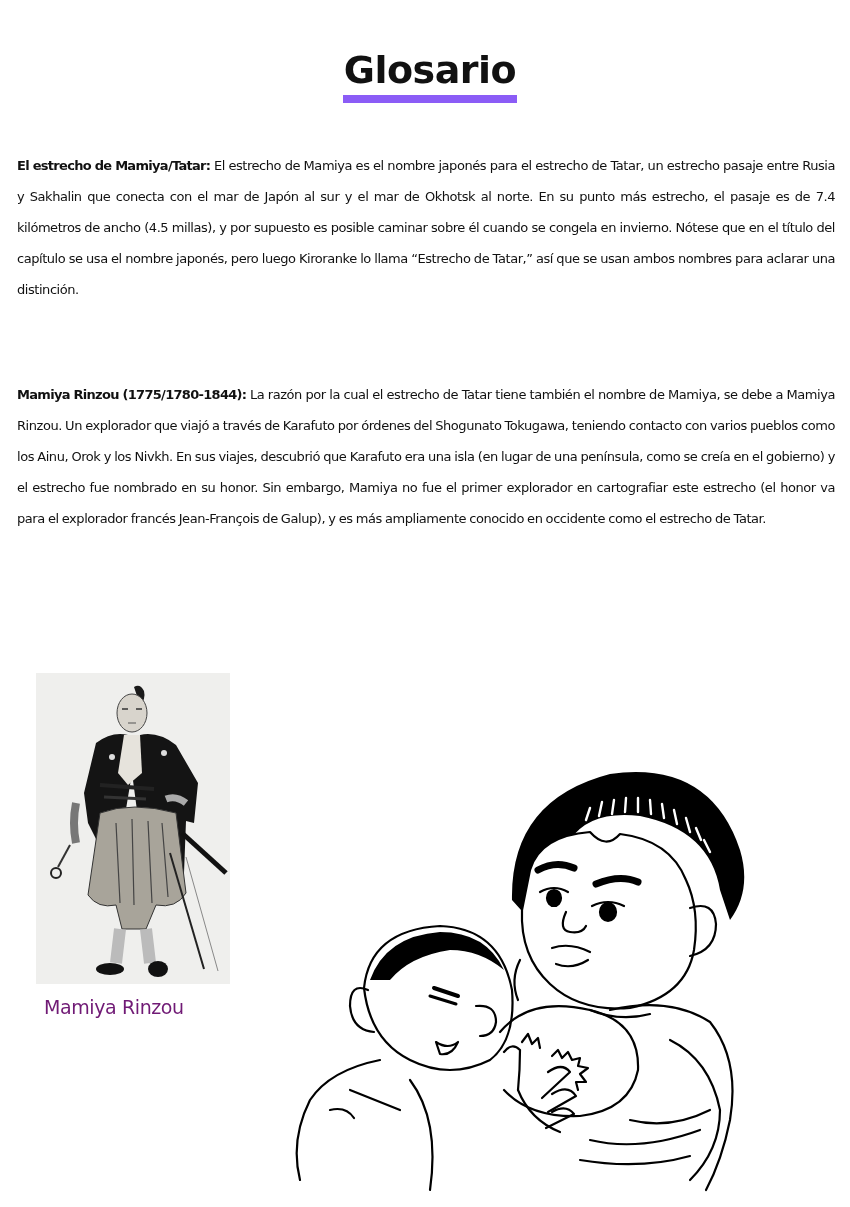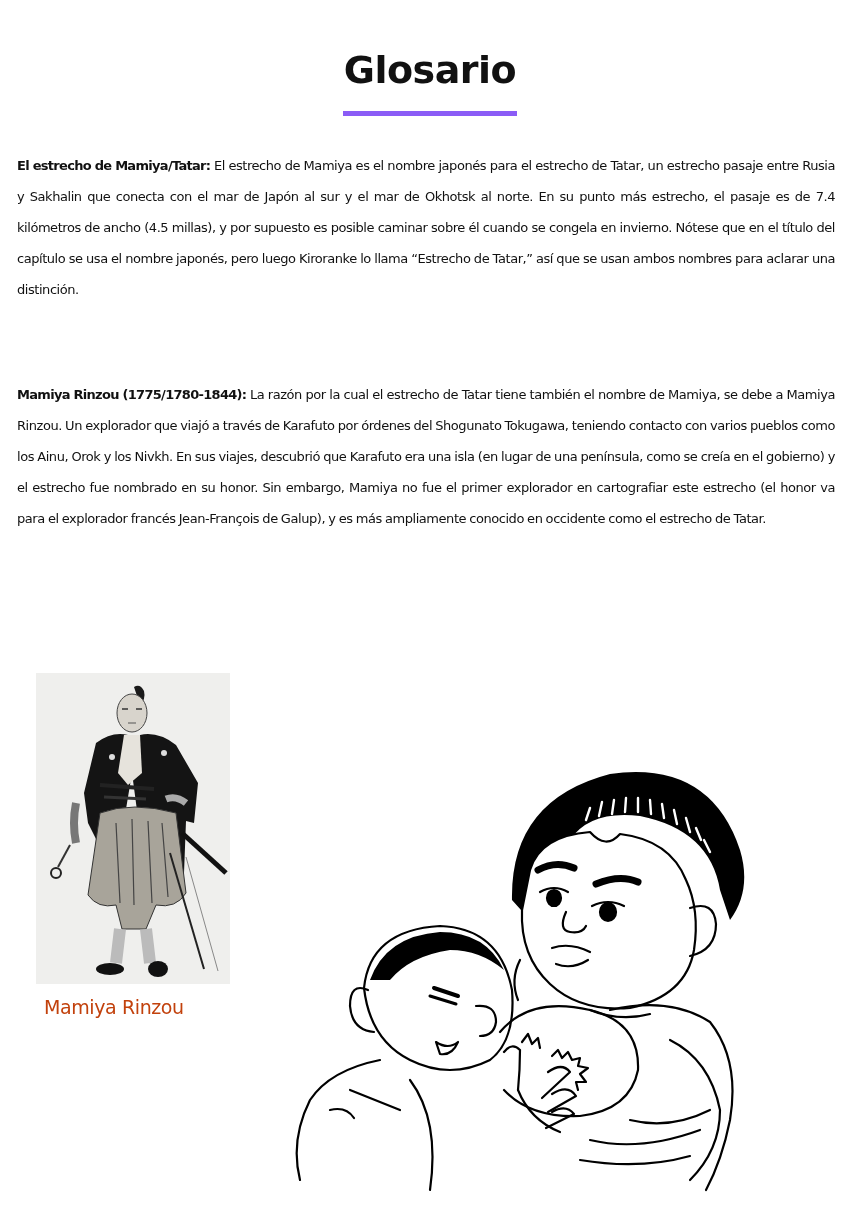--- a/index.html
+++ b/index.html
@@ -22,23 +22,23 @@
       width: 860px;
       text-align: center;
       font-family: "DejaVu Sans", sans-serif;
       font-weight: bold;
       font-size: 38px;
       line-height: 52px;
       letter-spacing: -0.5px;
     }
     .title span {
       display: inline-block;
-      border-bottom: 5px solid #8b5cf6;
+      border-bottom: 8px solid #8b5cf6;
       line-height: 44px;
-      padding: 0 1px 19px 1px;
+      padding: 0 1px 3px 1px;
     }
     .entry {
       position: absolute;
       left: 17px;
       width: 818px;
       margin: 0;
       font-family: "DejaVu Sans", sans-serif;
       font-size: 13px;
       line-height: 31px;
       text-align: justify;
@@ -62,21 +62,21 @@
       overflow: hidden;
     }
     .portrait svg { display: block; }
     .caption {
       position: absolute;
       left: 44px;
       top: 996px;
       font-family: "DejaVu Sans", sans-serif;
       font-size: 19px;
       letter-spacing: -0.4px;
-      color: #c2410c;
+      color: #701a75;
       text-align: right;
     }
     .manga {
       position: absolute;
       left: 290px;
       top: 760px;
       width: 480px;
       height: 440px;
     }
     .manga svg { display: block; }

